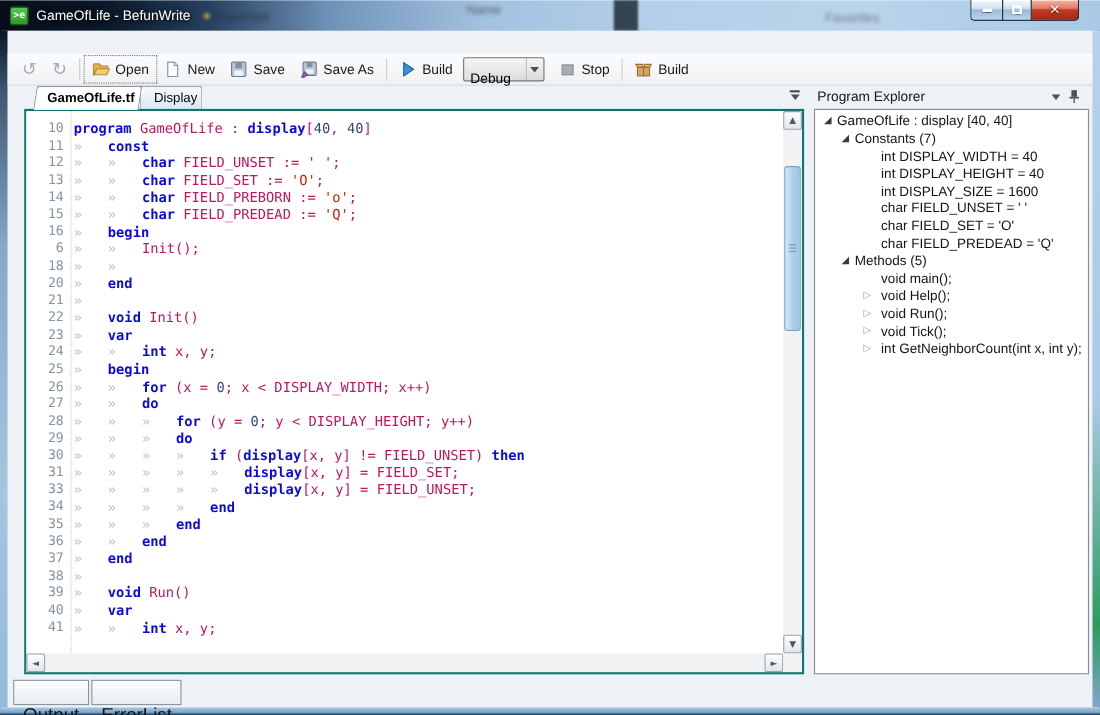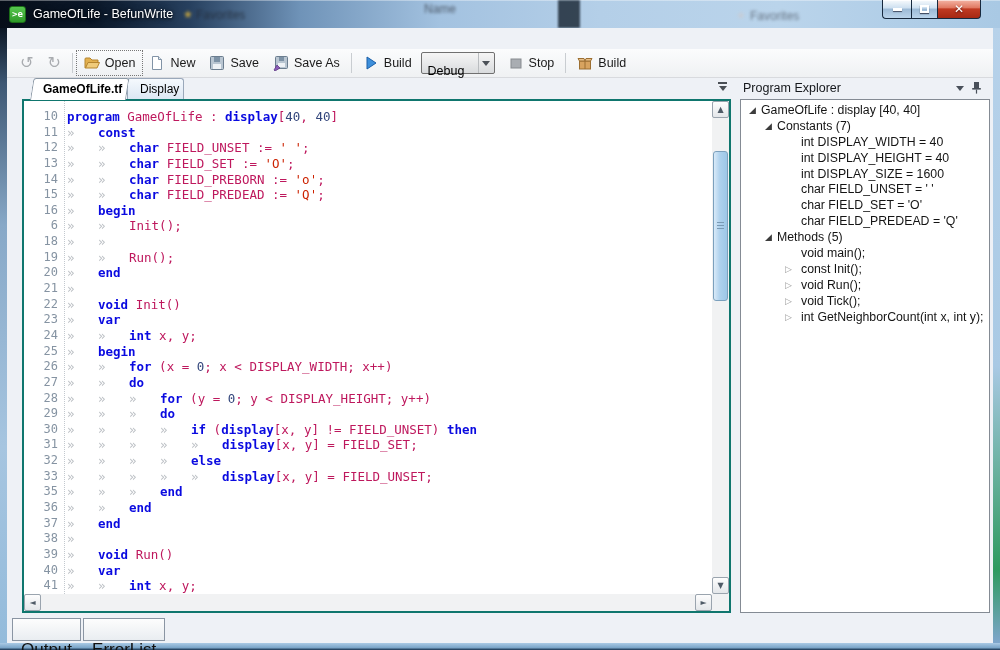--- a/index.html
+++ b/index.html
@@ -242,35 +242,34 @@
         <div class="code-lines" id="codeLines">
             <div class="crow"><span class="ln">10</span><span class="ctext"><span class="tk-k">program</span><span class="tk-p"> GameOfLife : </span><span class="tk-k">display</span><span class="tk-p">[</span><span class="tk-n">40</span><span class="tk-p">, </span><span class="tk-n">40</span><span class="tk-p">]</span></span></div>
             <div class="crow"><span class="ln">11</span><span class="ctext"><span class="tabmark">»</span><span class="tk-k">const</span></span></div>
             <div class="crow"><span class="ln">12</span><span class="ctext"><span class="tabmark">»</span><span class="tabmark">»</span><span class="tk-k">char</span><span class="tk-p"> FIELD_UNSET := </span><span class="tk-s">' '</span><span class="tk-p">;</span></span></div>
             <div class="crow"><span class="ln">13</span><span class="ctext"><span class="tabmark">»</span><span class="tabmark">»</span><span class="tk-k">char</span><span class="tk-p"> FIELD_SET := </span><span class="tk-s">'O'</span><span class="tk-p">;</span></span></div>
             <div class="crow"><span class="ln">14</span><span class="ctext"><span class="tabmark">»</span><span class="tabmark">»</span><span class="tk-k">char</span><span class="tk-p"> FIELD_PREBORN := </span><span class="tk-s">'o'</span><span class="tk-p">;</span></span></div>
             <div class="crow"><span class="ln">15</span><span class="ctext"><span class="tabmark">»</span><span class="tabmark">»</span><span class="tk-k">char</span><span class="tk-p"> FIELD_PREDEAD := </span><span class="tk-s">'Q'</span><span class="tk-p">;</span></span></div>
             <div class="crow"><span class="ln">16</span><span class="ctext"><span class="tabmark">»</span><span class="tk-k">begin</span></span></div>
             <div class="crow"><span class="ln">6</span><span class="ctext"><span class="tabmark">»</span><span class="tabmark">»</span><span class="tk-p">Init();</span></span></div>
             <div class="crow"><span class="ln">18</span><span class="ctext"><span class="tabmark">»</span><span class="tabmark">»</span></span></div>
-            <div class="crow"><span class="ln">19</span><span class="ctext"><span class="tabmark">»</span><span class="tabmark">»</span><span class="tk-p">Run();</span></span></div>
             <div class="crow"><span class="ln">20</span><span class="ctext"><span class="tabmark">»</span><span class="tk-k">end</span></span></div>
             <div class="crow"><span class="ln">21</span><span class="ctext"><span class="tabmark">»</span></span></div>
             <div class="crow"><span class="ln">22</span><span class="ctext"><span class="tabmark">»</span><span class="tk-k">void</span><span class="tk-p"> Init()</span></span></div>
             <div class="crow"><span class="ln">23</span><span class="ctext"><span class="tabmark">»</span><span class="tk-k">var</span></span></div>
             <div class="crow"><span class="ln">24</span><span class="ctext"><span class="tabmark">»</span><span class="tabmark">»</span><span class="tk-k">int</span><span class="tk-p"> x, y;</span></span></div>
             <div class="crow"><span class="ln">25</span><span class="ctext"><span class="tabmark">»</span><span class="tk-k">begin</span></span></div>
             <div class="crow"><span class="ln">26</span><span class="ctext"><span class="tabmark">»</span><span class="tabmark">»</span><span class="tk-k">for</span><span class="tk-p"> (x = </span><span class="tk-n">0</span><span class="tk-p">; x &lt; DISPLAY_WIDTH; x++)</span></span></div>
             <div class="crow"><span class="ln">27</span><span class="ctext"><span class="tabmark">»</span><span class="tabmark">»</span><span class="tk-k">do</span></span></div>
             <div class="crow"><span class="ln">28</span><span class="ctext"><span class="tabmark">»</span><span class="tabmark">»</span><span class="tabmark">»</span><span class="tk-k">for</span><span class="tk-p"> (y = </span><span class="tk-n">0</span><span class="tk-p">; y &lt; DISPLAY_HEIGHT; y++)</span></span></div>
             <div class="crow"><span class="ln">29</span><span class="ctext"><span class="tabmark">»</span><span class="tabmark">»</span><span class="tabmark">»</span><span class="tk-k">do</span></span></div>
             <div class="crow"><span class="ln">30</span><span class="ctext"><span class="tabmark">»</span><span class="tabmark">»</span><span class="tabmark">»</span><span class="tabmark">»</span><span class="tk-k">if</span><span class="tk-p"> (</span><span class="tk-k">display</span><span class="tk-p">[x, y] != FIELD_UNSET) </span><span class="tk-k">then</span></span></div>
             <div class="crow"><span class="ln">31</span><span class="ctext"><span class="tabmark">»</span><span class="tabmark">»</span><span class="tabmark">»</span><span class="tabmark">»</span><span class="tabmark">»</span><span class="tk-k">display</span><span class="tk-p">[x, y] = FIELD_SET;</span></span></div>
-            <div class="crow"><span class="ln">32</span><span class="ctext"><span class="tabmark">»</span><span class="tabmark">»</span><span class="tabmark">»</span><span class="tabmark">»</span><span class="tk-k">else</span></span></div>
             <div class="crow"><span class="ln">33</span><span class="ctext"><span class="tabmark">»</span><span class="tabmark">»</span><span class="tabmark">»</span><span class="tabmark">»</span><span class="tabmark">»</span><span class="tk-k">display</span><span class="tk-p">[x, y] = FIELD_UNSET;</span></span></div>
+            <div class="crow"><span class="ln">34</span><span class="ctext"><span class="tabmark">»</span><span class="tabmark">»</span><span class="tabmark">»</span><span class="tabmark">»</span><span class="tk-k">end</span></span></div>
             <div class="crow"><span class="ln">35</span><span class="ctext"><span class="tabmark">»</span><span class="tabmark">»</span><span class="tabmark">»</span><span class="tk-k">end</span></span></div>
             <div class="crow"><span class="ln">36</span><span class="ctext"><span class="tabmark">»</span><span class="tabmark">»</span><span class="tk-k">end</span></span></div>
             <div class="crow"><span class="ln">37</span><span class="ctext"><span class="tabmark">»</span><span class="tk-k">end</span></span></div>
             <div class="crow"><span class="ln">38</span><span class="ctext"><span class="tabmark">»</span></span></div>
             <div class="crow"><span class="ln">39</span><span class="ctext"><span class="tabmark">»</span><span class="tk-k">void</span><span class="tk-p"> Run()</span></span></div>
             <div class="crow"><span class="ln">40</span><span class="ctext"><span class="tabmark">»</span><span class="tk-k">var</span></span></div>
             <div class="crow"><span class="ln">41</span><span class="ctext"><span class="tabmark">»</span><span class="tabmark">»</span><span class="tk-k">int</span><span class="tk-p"> x, y;</span></span></div>
           </div>
       </div>
 
@@ -331,21 +330,21 @@
           </div>
           <div class="trow">
             <span class="texp open" style="left: 24px;">◢</span>
             <span class="tlabel" style="left: 36px;">Methods (5)</span>
           </div>
           <div class="trow">
             <span class="tlabel" style="left: 60px;">void main();</span>
           </div>
           <div class="trow">
             <span class="texp closed" style="left: 44px;">▷</span>
-            <span class="tlabel" style="left: 60px;">const Init();</span>
+            <span class="tlabel" style="left: 60px;">void Help();</span>
           </div>
           <div class="trow">
             <span class="texp closed" style="left: 44px;">▷</span>
             <span class="tlabel" style="left: 60px;">void Run();</span>
           </div>
           <div class="trow">
             <span class="texp closed" style="left: 44px;">▷</span>
             <span class="tlabel" style="left: 60px;">void Tick();</span>
           </div>
           <div class="trow">

